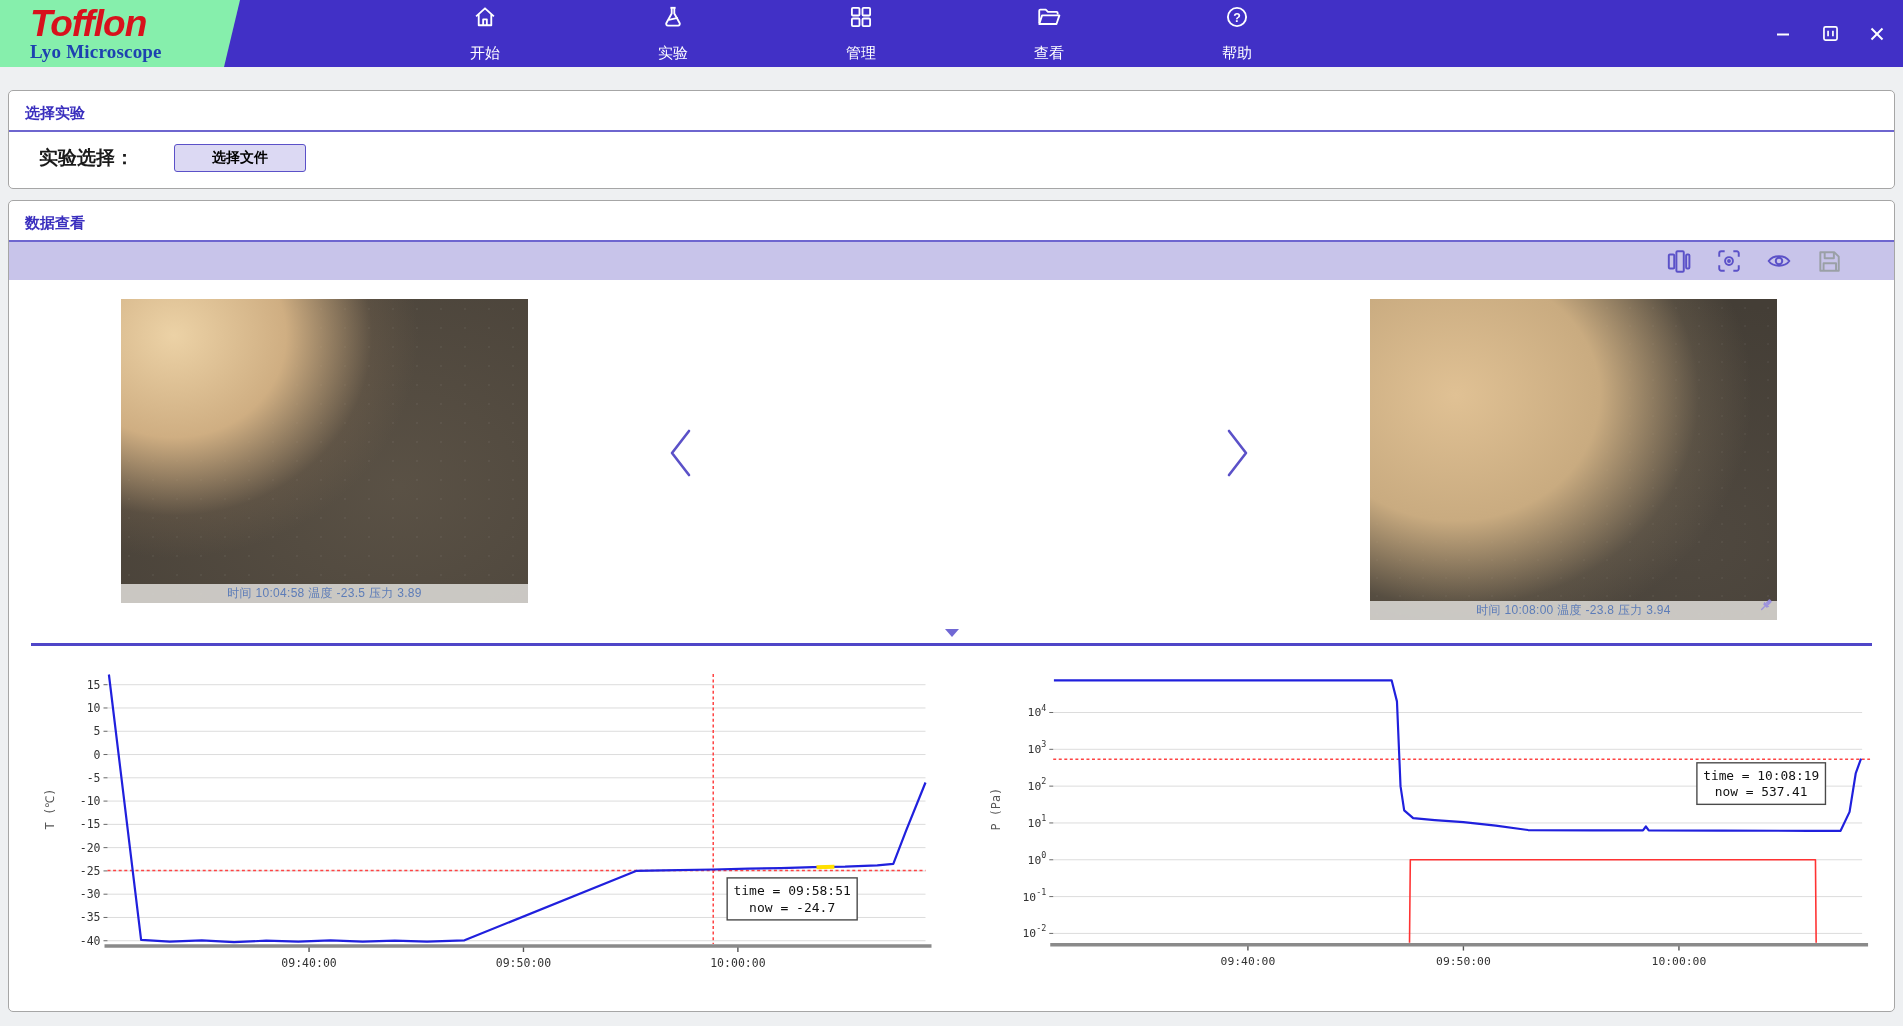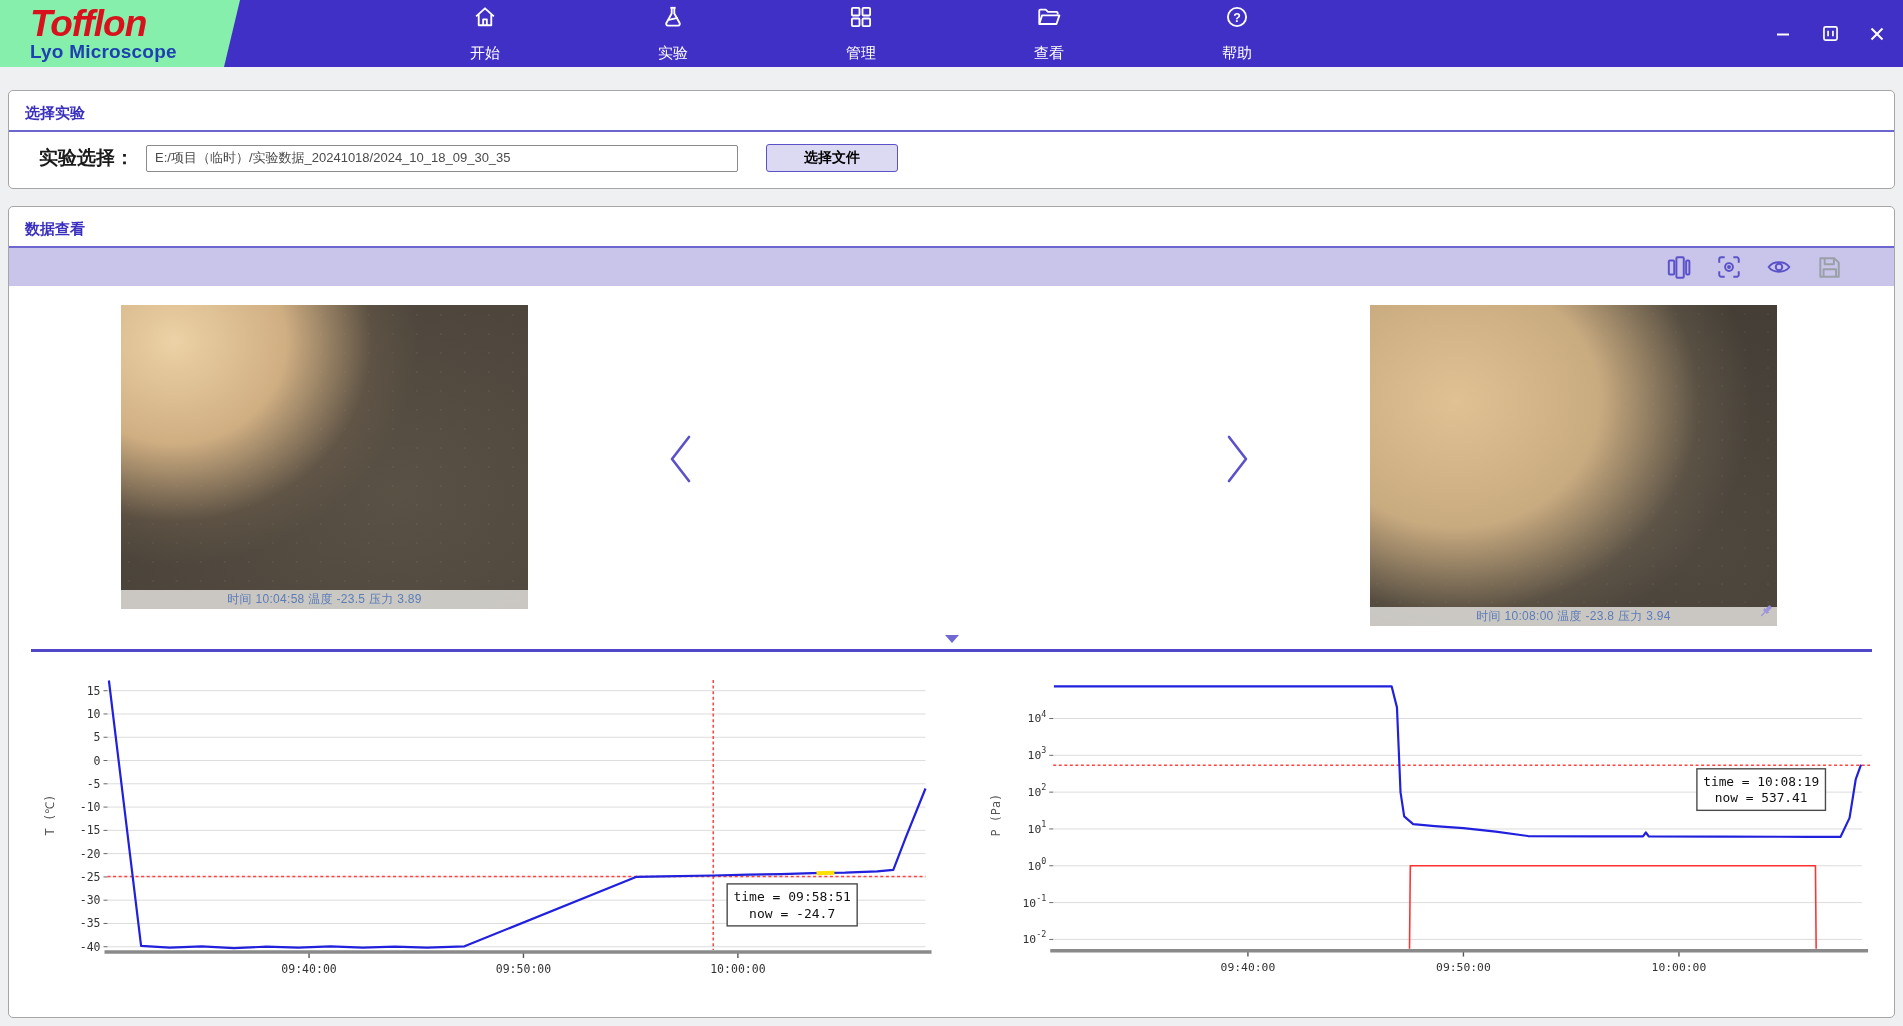--- a/index.html
+++ b/index.html
@@ -3,41 +3,41 @@
 <meta charset="utf-8">
 <style>
   * { margin:0; padding:0; box-sizing:border-box; }
   html,body { width:1903px; height:1026px; background:#eef0f2; font-family:"Liberation Sans",sans-serif; overflow:hidden; }
 
   
   .topbar { position:relative; height:67px; background:#4130c6; }
   .logo-box { position:absolute; left:0; top:0; width:248px; height:67px; background:#86efac;
               clip-path:polygon(0 0,240px 0,224px 100%,0 100%); padding:6px 0 0 30px; z-index:2; }
   .logo-title { font-size:37px; font-weight:900; font-style:italic; color:#d8111c; letter-spacing:-1px; line-height:36px; }
-  .logo-sub { font-size:19px; font-weight:bold; color:#1d41b0; line-height:20px; letter-spacing:0.2px; }
+  .logo-sub { font-size:19px; font-weight:bold; color:#1d41b0; line-height:20px; letter-spacing:0.2px;font-family:Liberation Serif, serif; }
   .nav { position:absolute; left:450px; top:0; height:67px; display:flex; gap:118px; }
   .nav-item { width:70px; height:100%; display:flex; flex-direction:column; align-items:center; justify-content:center; cursor:pointer; color:#fff; }
   .nav-item svg { display:block; }
   .nav-label { font-size:15px; margin-top:14px; color:#ffffff; }
   .win-controls { position:absolute; right:16px; top:0; height:67px; display:flex; align-items:center; gap:27px; }
   .win-btn { width:20px; height:20px; display:flex; align-items:center; justify-content:center; cursor:pointer; }
 
   
   .card { background:#fff; border:1px solid #a6a6a6; border-radius:5px; margin:0 8px; position:relative; }
   .card-title { padding:13px 27px 7px 16px; font-size:15px; font-weight:bold; color:#3a2fbe; }
   .card-divider { border-top:2px solid #6e66cf; }
   #card-select { margin-top:23px; height:99px; }
   .select-row { display:flex; align-items:center; margin:12px 0 0 30px; }
   .select-label { font-size:19px; font-weight:bold; color:#1a1a1a; margin-right:12px; }
   .path-input { width:592px; height:27px; border:1px solid #8a8a8a; border-radius:2px; padding:0 8px;
                 font-size:13px; color:#4a4a4a; font-family:"Liberation Sans",sans-serif; background:#fff; }
   .choose-btn { margin-left:28px; width:132px; height:28px; background:#dcd9f3; border:1.5px solid #5b51c8;
                 border-radius:3px; color:#000000; font-size:14px; font-weight:bold; cursor:pointer; }
 
-  #card-data { margin-top:17px; height:812px; }
+  #card-data { margin-top:11px; height:812px; }
   .toolbar-strip { height:38px; background:#c8c4ea; display:flex; align-items:center; justify-content:flex-end;
                    gap:24px; padding-right:52px; }
   .tool-icon { width:26px; height:26px; cursor:pointer; display:flex; align-items:center; justify-content:center; }
 
   
   .images-area { position:relative; height:345px; }
   .scope-img { position:absolute; overflow:hidden; background:#47413a; }
   #img-left  { left:112px; top:19px; width:407px; height:304px;
     background-image:
       radial-gradient(ellipse 330px 300px at 13% 12%, #ecd2a6 0%, #cfae82 34%, rgba(125,105,82,.28) 60%, rgba(0,0,0,0) 74%),
@@ -156,21 +156,20 @@
       </svg>
     </span>
   </div>
 </div>
 
 <div class="card" id="card-select">
   <div class="card-title">选择实验</div>
   <div class="card-divider"></div>
   <div class="select-row">
     <span class="select-label">实验选择：</span>
-    <input class="path-input" readonly="" value="E:/项目（临时）/实验数据_20241018/2024_10_18_09_30_35" style="">
     <button class="choose-btn">选择文件</button>
   </div>
 </div>
 
 <div class="card" id="card-data">
   <div class="card-title">数据查看</div>
   <div class="card-divider"></div>
 
   <div class="toolbar-strip">
     <span class="tool-icon">

